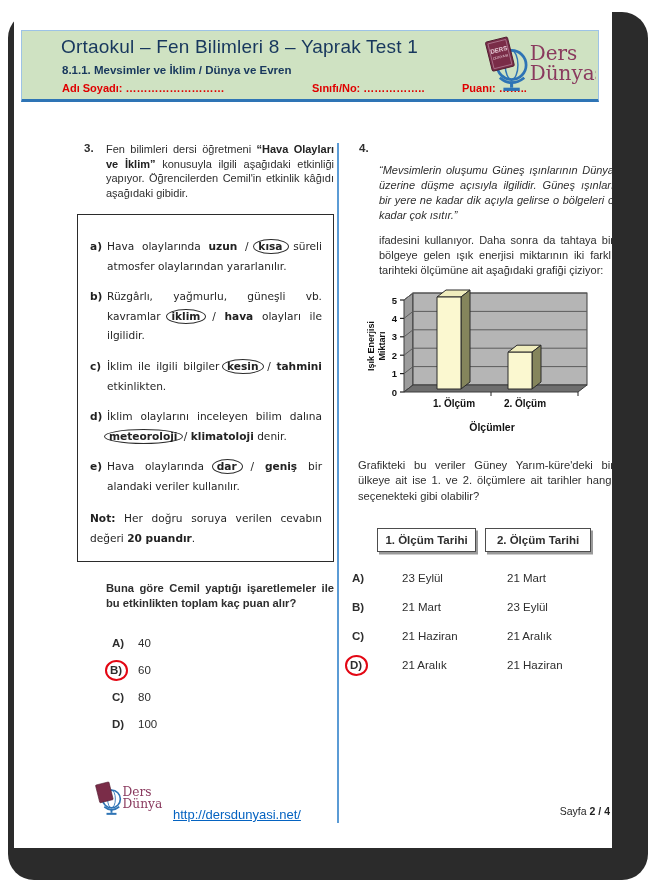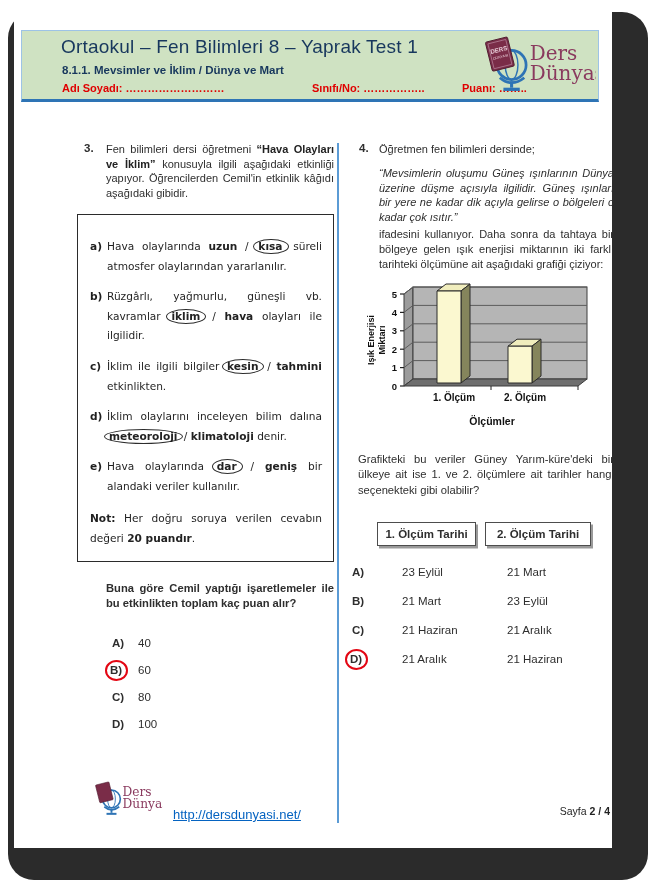--- a/index.html
+++ b/index.html
@@ -48,21 +48,21 @@
 
   .q3-question{margin-top:19px;margin-left:29px;font-weight:bold;font-size:11.2px;line-height:1.35;text-align:justify;}
   .opts{margin-top:26px;margin-left:35px;}
   .opt{display:flex;align-items:baseline;margin-bottom:15px;font-size:11.5px;}
   .opt-ltr{flex:none;width:26px;font-weight:bold;}
   .red-ring{display:inline-block;border:2.6px solid #e30613;border-radius:50%;
             padding:2px 4px 3px 3px;margin:-5px -4px -5px -7px;}
 
   
   .q4-quote{margin:9px 0 0 27px;font-size:11px;font-style:italic;line-height:1.35;text-align:justify;}
-  .q4-after{margin:2px 0 0 27px;font-size:11px;line-height:1.35;text-align:justify;}
+  .q4-after{margin:11px 0 0 27px;font-size:11px;line-height:1.35;text-align:justify;}
   .chart-wrap{margin:10px 0 0 10px;}
   .q4-question{margin-top:16px;font-weight:normal;font-size:11.2px;line-height:1.38;text-align:justify;}
   .tbl-heads{margin:24px 0 0 25px;display:flex;gap:9px;}
   .tbl-head{border:1px solid #4d4d4d;box-shadow:2px 2.5px 0 0 #9a9a9a;background:#fff;
             font-weight:bold;font-size:11.5px;padding:5px 0;width:97px;text-align:center;}
   .tbl-head.second{width:104px;}
   .q4-opts{margin-top:20px;}
   .q4-opt{display:grid;grid-template-columns:50px 105px auto;margin-bottom:17px;font-size:11.5px;align-items:baseline;}
   .q4-opt .opt-ltr{width:auto;}
 
@@ -94,21 +94,21 @@
 
 <svg class="curl-svg" width="130" height="130">
   <path d="M110,26 C66,30 30,62 16,116" fill="none" stroke="#1d1d1d" stroke-width="5" stroke-linecap="round"></path>
   <path d="M110,26 C117,24.5 119,33 109,36" fill="none" stroke="#1d1d1d" stroke-width="3.2" stroke-linecap="round"></path>
 </svg>
 
 <div class="page">
 
   <div class="hdr">
     <div class="hdr-title">Ortaokul – Fen Bilimleri 8 – Yaprak Test 1</div>
-    <div class="hdr-sub">8.1.1. Mevsimler ve İklim / Dünya ve Mart</div>
+    <div class="hdr-sub">8.1.1. Mevsimler ve İklim / Dünya ve Evren</div>
     <div class="hdr-fields">
       <span class="f-name">Adı Soyadı: ………………………</span>
       <span class="f-class">Sınıfı/No: ……………..</span>
       <span class="f-score">Puanı: ……..</span>
     </div>
     <svg class="hdr-logo" width="118" height="64" viewBox="0 0 130 66">
       <g>
         <path d="M24 47 q13 11 27 0" fill="none" stroke="#2e74b5" stroke-width="3"></path>
         <circle cx="37" cy="33" r="16" fill="none" stroke="#2e74b5" stroke-width="3"></circle>
         <ellipse cx="37" cy="33" rx="7" ry="16" fill="none" stroke="#2e74b5" stroke-width="1.6"></ellipse>
@@ -167,21 +167,20 @@
       <div class="opt">
           <span class="opt-ltr">D)</span>
           <span>100</span>
         </div>
     </div>
   </div>
 
   <div class="col-right">
     <div class="q-row">
       <span class="q-num" style="width:20px">4.</span>
-      <p class="q-body">Öğretmen fen bilimleri dersinde;</p>
     </div>
 
     <p class="q4-quote">“Mevsimlerin oluşumu Güneş ışınlarının Dünya üzerine düşme açısıyla ilgilidir. Güneş ışınları bir yere ne kadar dik açıyla gelirse o bölgeleri o kadar çok ısıtır.”</p>
     <p class="q4-after">ifadesini kullanıyor. Daha sonra da tahtaya bir bölgeye gelen ışık enerjisi miktarının iki farklı tarihteki ölçümüne ait aşağıdaki grafiği çiziyor:</p>
 
     <div class="chart-wrap">
       <svg id="chart-svg" width="240" height="150" viewBox="0 0 240 150">
         <text class="ylab" transform="translate(12,58) rotate(-90)">Işık Enerjisi</text>
         <text class="ylab" transform="translate(23,58) rotate(-90)">Miktarı</text>
         <polygon class="wall-side" points="42,12 51,5 51,97 42,104"></polygon>

